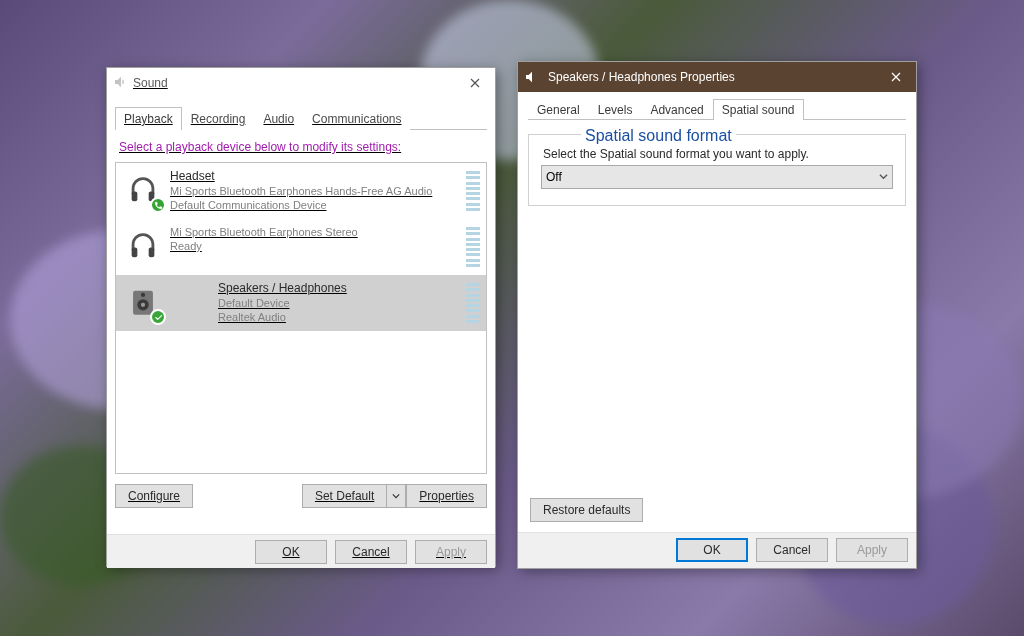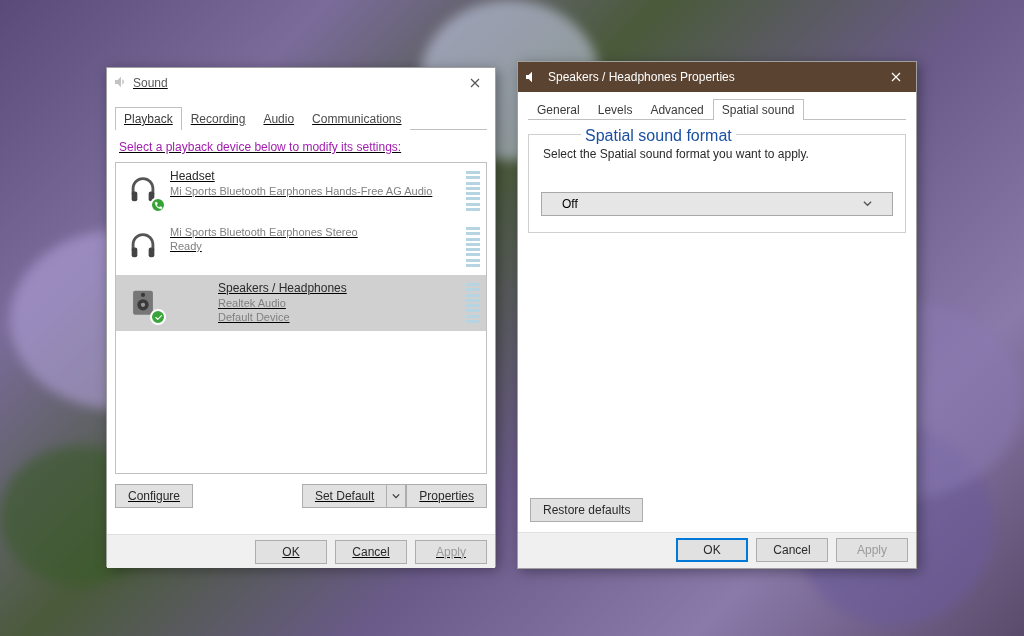--- a/index.html
+++ b/index.html
@@ -62,22 +62,22 @@
 
   
   #props-window { left:517px; top:61px; width:400px; height:508px; }
   #props-window .titlebar .icon { width:16px;height:16px;display:inline-block;margin-right:4px;}
   #props-window .body { background:#ffffff; padding:6px 10px 0 10px; height:440px; display:flex; flex-direction:column; }
   .tabs2 { display:flex; align-items:flex-end; height:22px; border-bottom:1px solid #c0c0c0; }
   .tab2 { padding:3px 8px; color:#3a3a3a; border:1px solid transparent; border-bottom:none; position:relative; top:1px; cursor:default; font-size:12px;}
   .tab2.active { border-color:#c0c0c0; background:#ffffff; }
   .group { border:1px solid #d0d0d0; margin-top:14px; padding:12px 12px 16px 12px; position:relative; flex:0 0 auto; }
   .group-label { position:absolute; top:-8px; left:8px; background:#fff; padding:0 4px; color:#1a4fa0; font-size:16px;margin-left:44px; }
-  .group-text { color:#2a2a2a; margin-bottom:31px; padding-left:2px; }
-  .dropdown { width:100%; height:24px; border:1px solid #a8a8a8; background:#e6e6e6; display:flex; align-items:center; padding:0 20px; justify-content:space-between; cursor:default; }
+  .group-text { color:#2a2a2a; margin-bottom:4px; padding-left:2px; }
+  .dropdown { width:100%; height:24px; border:1px solid #a8a8a8; background:#e6e6e6; display:flex; align-items:center; padding:0 4px; justify-content:space-between; cursor:default; }
   .dropdown svg{width:9px;height:9px;}
 
   .flex-fill { flex:1; }
   .restore-row { padding:6px 0 10px 2px; }
 
   
   .headset-svg{width:34px;height:34px;}
   .speaker-svg{width:34px;height:34px;}
   .sound-ico{width:16px;height:16px; opacity:0.5;}
 </style>
@@ -126,20 +126,21 @@
             </svg>
           <span class="badge phone">
             <svg viewBox="0 0 24 24">
                 <path fill="#fff" d="M6.6 10.8c1.4 2.8 3.8 5.2 6.6 6.6l2.2-2.2c.3-.3.7-.4 1-.2 1.1.4 2.3.6 3.6.6.6 0 1 .4 1 1V20c0 .6-.4 1-1 1C10.6 21 3 13.4 3 4c0-.6.4-1 1-1h3.4c.6 0 1 .4 1 1 0 1.3.2 2.5.6 3.6.1.3 0 .7-.2 1l-2.2 2.2z"></path>
               </svg>
           </span>
         </div>
         <div class="texts">
           <div class="dname">Headset</div>
           <div class="dsub">Mi Sports Bluetooth Earphones Hands-Free AG Audio</div>
+          <div class="dsub">Default Communications Device</div>
         </div>
         <div class="level-meter">
           <span></span>
             <span></span>
             <span></span>
             <span></span>
             <span></span>
             <span></span>
             <span></span>
             <span></span>
@@ -179,22 +180,22 @@
             <circle cx="24" cy="14" r="3" fill="#3a3a3a"></circle>
           </svg>
           <span class="badge check">
             <svg viewBox="0 0 24 24">
                 <path d="M5 12l5 5L20 7" stroke="#fff" stroke-width="3" fill="none" stroke-linecap="round" stroke-linejoin="round"></path>
               </svg>
           </span>
         </div>
         <div class="texts">
           <div class="dname">Speakers / Headphones</div>
+          <div class="dsub">Default Device</div>
           <div class="dsub">Realtek Audio</div>
-          <div class="dsub">Default Device</div>
         </div>
         <div class="level-meter">
           <span></span>
             <span></span>
             <span></span>
             <span></span>
             <span></span>
             <span></span>
             <span></span>
             <span></span>

